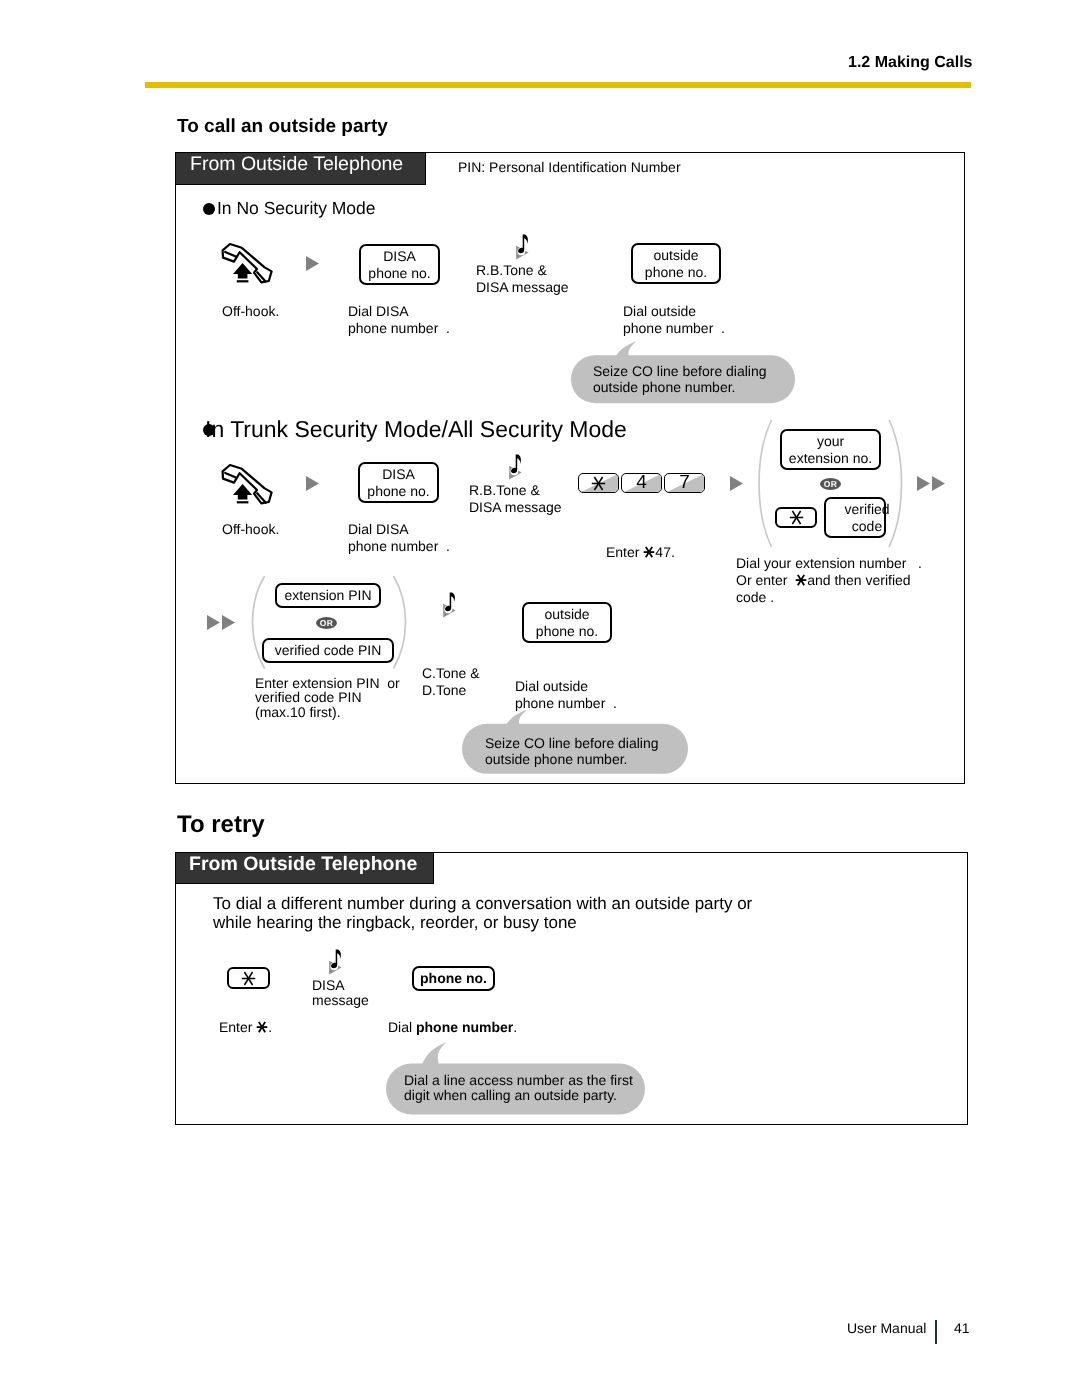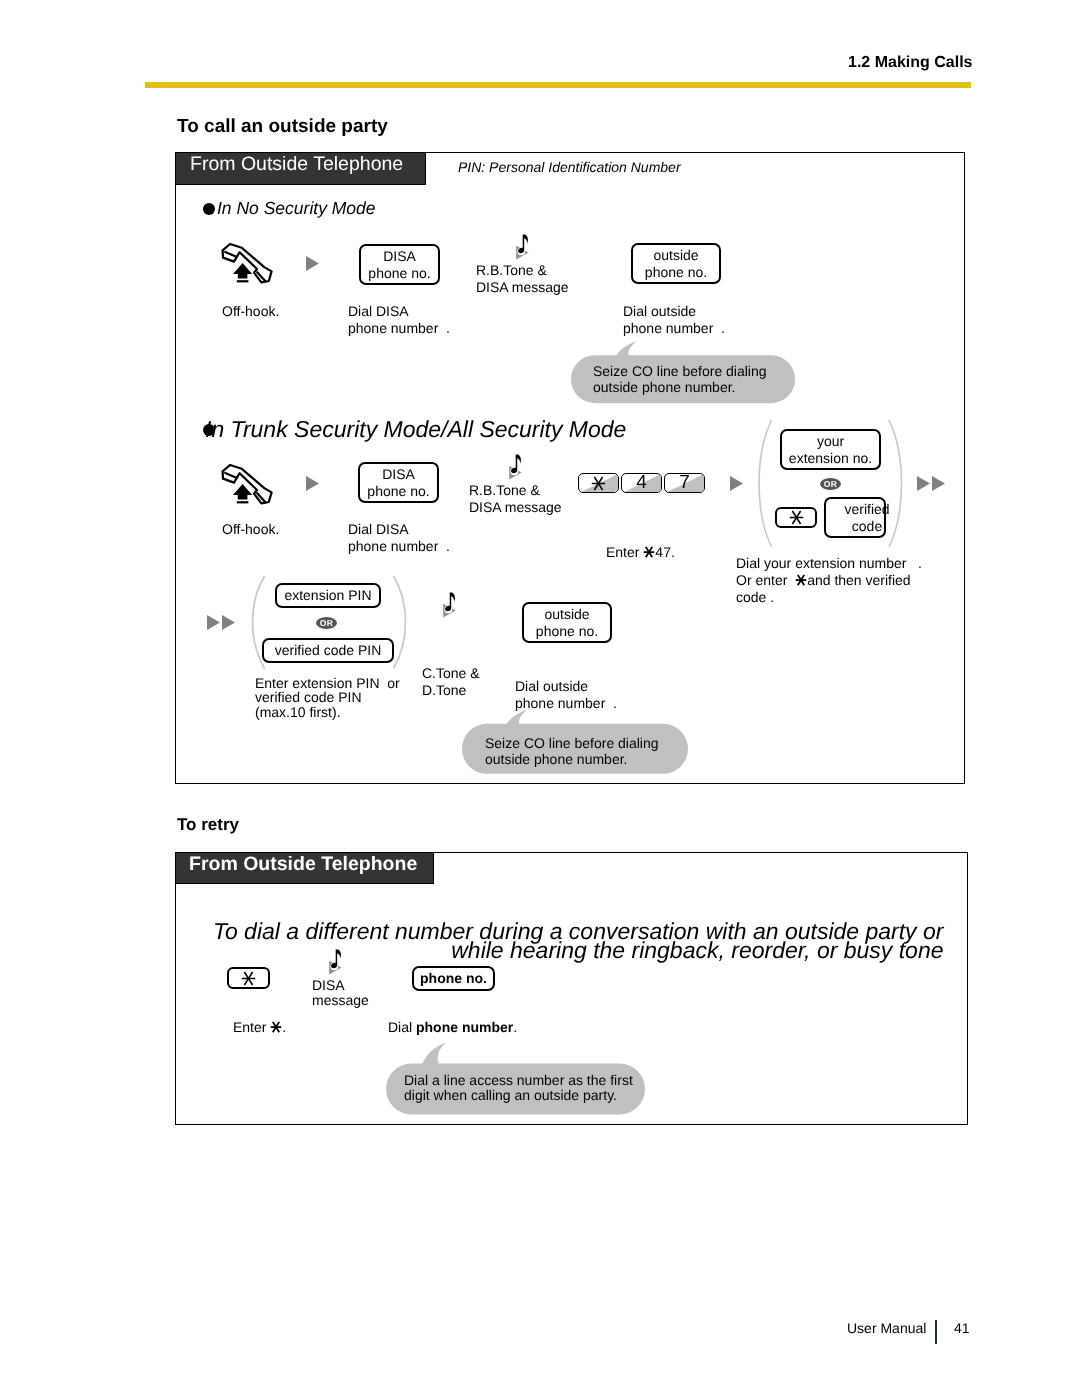--- a/index.html
+++ b/index.html
@@ -1,21 +1,21 @@
 <!DOCTYPE html>
 <html><head>
 <meta charset="utf-8">
 <style>
   html,body{margin:0;padding:0;background:#fff;}
   body{width:1080px;height:1397px;position:relative;overflow:hidden;
        font-family:"Liberation Sans",sans-serif;color:#000;
        -webkit-font-smoothing:antialiased;text-rendering:geometricPrecision;}
   .abs{position:absolute;}
   .t{position:absolute;white-space:pre;font-size:14px;line-height:17px;}
-  .ti{font-style:italic;text-align:right;}
+  .ti{}
   .tb{font-weight:bold;text-align:right;}
   .rbox{position:absolute;border:2px solid #000;border-radius:7px;background:#fff;
         display:flex;flex-direction:column;align-items:center;justify-content:center;
         text-align:center;font-size:14px;line-height:17px;box-sizing:border-box;}
   .frame{position:absolute;border:1.7px solid #000;background:#fff;box-sizing:border-box;}
   .sechdr{position:absolute;background:#343434;border:1.6px solid #000;color:#fff;
           box-sizing:border-box;display:flex;}
   .bt{position:absolute;white-space:pre;font-size:14px;line-height:15.6px;}
   .key{position:absolute;box-sizing:border-box;border:1.9px solid #000;border-radius:5px;
        overflow:hidden;background:#fff;}
@@ -244,34 +244,34 @@
 <div class="t" style="left:515px;top:678px;"><span>Dial outside</span>
 <span>phone number  .</span></div>
 
 <svg class="abs" style="left:460px;top:709px;" width="230" height="68" viewBox="0 0 230 68">
   <path d="M 46.5 15.3 C 50 9.8 56 4.5 67 0.7 C 61 6 58 10 59.3 15.3 Z" fill="#c0c0c0"></path>
   <rect x="2" y="14.8" width="226" height="50" rx="25" fill="#c0c0c0"></rect>
 </svg>
 <div class="bt" style="left:485px;top:736px;"><span>Seize CO line before dialing</span>
 <span>outside phone number.</span></div>
 
-<div class="t tb" style="left:177px;top:816px;font-size:17px;">To retry</div>
+<div class="t tb" style="left:177px;top:816px;font-size:24px;">To retry</div>
 <div class="frame" style="left:175px;top:852px;width:793px;height:273px;"></div>
 <div class="sechdr" style="left:175px;top:852px;width:259px;height:32px;">
   <span style="font-size:19.5px;font-weight:bold;padding-left:13px;">From Outside Telephone</span>
 </div>
-<div class="t ti" style="left:213px;top:894px;font-size:23px;line-height:19.2px;margin-top:28px;"><span>To dial a different number during a conversation with an outside party or</span>
+<div class="t ti" style="left:213px;top:894px;font-size:17px;line-height:19.2px;"><span>To dial a different number during a conversation with an outside party or</span>
 <span>while hearing the ringback, reorder, or busy tone</span></div>
 
 <div class="rbox" style="left:227px;top:967px;width:43px;height:22px;border-radius:6px;">
   <svg width="15" height="15" viewBox="0 0 15 15">
       <use href="#ic-star"></use>
     </svg>
 </div>
-<div class="t" style="left:233px;top:1019px;"><span>Enter </span><svg class="istar" viewBox="0 0 12 12">
+<div class="t" style="left:219px;top:1019px;"><span>Enter </span><svg class="istar" viewBox="0 0 12 12">
       <use href="#ic-star-sm"></use>
     </svg><span>.</span></div>
 
 <svg class="abs" style="left:328px;top:949px;" width="14" height="26" viewBox="0 0 14 26">
     <use href="#ic-note"></use>
   </svg>
 <div class="t" style="left:312px;top:978px;line-height:14.5px;"><span>DISA</span>
 <span>message</span></div>
 
 <div class="rbox tb" style="left:412px;top:966px;width:83px;height:25px;font-weight:bold;">

